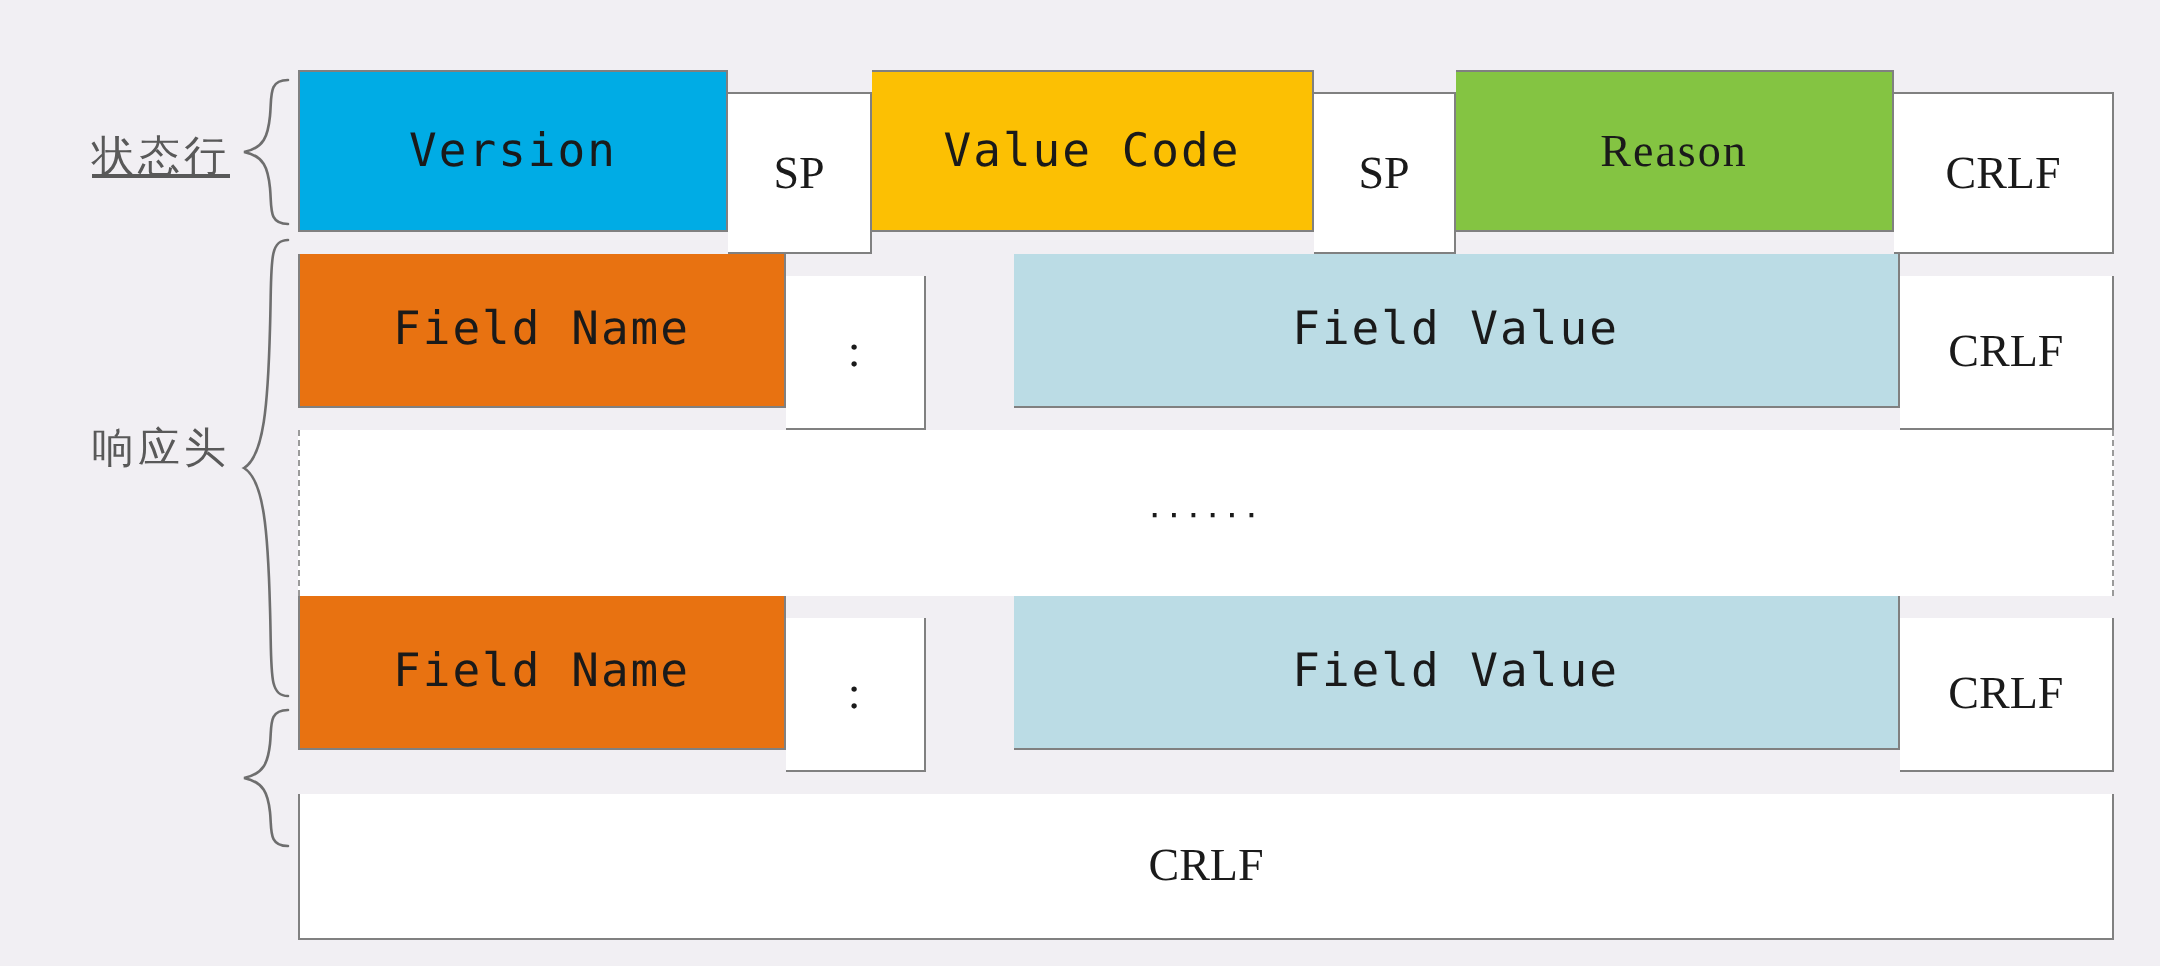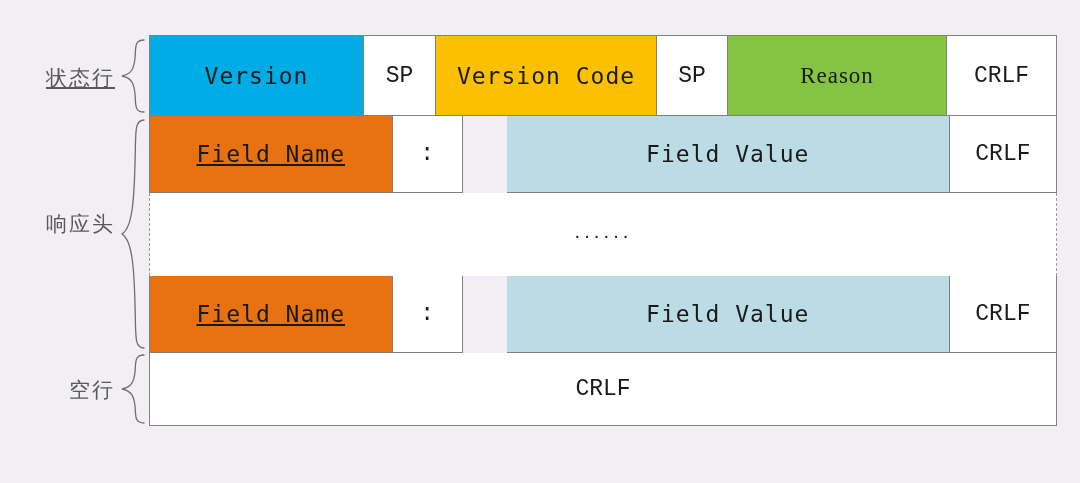--- a/index.html
+++ b/index.html
@@ -66,22 +66,23 @@
     color: #1a1a1a;
   }
 
   
   .mono {
     font-family: "DejaVu Sans Mono", "Liberation Mono", monospace;
     font-size: 23px;
     letter-spacing: 1px;
   }
   .serif {
-    font-family: Liberation Mono, monospace;
+    font-family: Liberation Serif, serif;
     font-size: 23px;
+    margin-top: 11px;
   }
 
   
   #row-status-line .cell { height: 81px; }
   #row-header-1 .cell    { height: 77px; }
   #row-ellipsis .cell    { height: 83px; }
   #row-header-2 .cell    { height: 77px; }
   #row-blank-line .cell  { height: 73px; }
 
   
@@ -106,21 +107,21 @@
   }
 
   
   .c-version { width: 215px; }
   .c-sp1     { width: 72px; }
   .c-status  { width: 221px; }
   .c-sp2     { width: 71px; }
   .c-reason  { width: 219px; font-family: Liberation Serif, serif; }
   .c-crlf    { width: 110px; }
 
-  .c-fname   { width: 250px; text-decoration: underline; }
+  .c-fname   { width: 250px; }
   .c-colon   { width: 72px; }
   .c-fvalue  { width: 455px; margin-left: 44px; }
 
   .c-full    { width: 908px; }
 
   
   .f-blue   { background: #00ace5; }
   .f-yellow { background: #fcc003; }
   .f-green  { background: #84c442; }
   .f-orange { background: #e87211; }
@@ -139,33 +140,32 @@
     </svg>
   </div>
 
   <div class="sec-label" id="label-resp-head">响应头</div>
   <div class="brace" style="left:120px; top:118px;">
     <svg width="26" height="232" viewBox="0 0 26 232" fill="none">
       <path d="M24 2 C14 2 16 14 15 46 C14 84 12 110 2 116 C12 122 14 148 15 186 C16 218 14 230 24 230" stroke="#6e6e6e" stroke-width="1.3" fill="none" stroke-linecap="round"></path>
     </svg>
   </div>
 
-  <div class="sec-label" id="label-blank-line">空行</div>
   <div class="brace" style="left:120px; top:353px;">
     <svg width="26" height="72" viewBox="0 0 26 72" fill="none">
       <path d="M24 2 C14 2 16 10 15 19 C14 28 12 34 2 36 C12 38 14 44 15 53 C16 62 14 70 24 70" stroke="#6e6e6e" stroke-width="1.3" fill="none" stroke-linecap="round"></path>
     </svg>
   </div>
 
   <div id="table">
 
     <div class="row" id="row-status-line">
       <div class="cell mono c-version f-blue">Version</div>
       <div class="cell serif c-sp1 f-white">SP</div>
-      <div class="cell mono c-status f-yellow">Version Code</div>
+      <div class="cell mono c-status f-yellow">Value Code</div>
       <div class="cell serif c-sp2 f-white">SP</div>
       <div class="cell mono c-reason f-green">Reason</div>
       <div class="cell serif c-crlf f-white">CRLF</div>
     </div>
 
     <div class="row" id="row-header-1">
       <div class="cell mono c-fname f-orange">Field Name</div>
       <div class="cell serif c-colon f-white">:</div>
       <div class="cell mono c-fvalue f-ltblue">Field Value</div>
       <div class="cell serif c-crlf f-white">CRLF</div>

